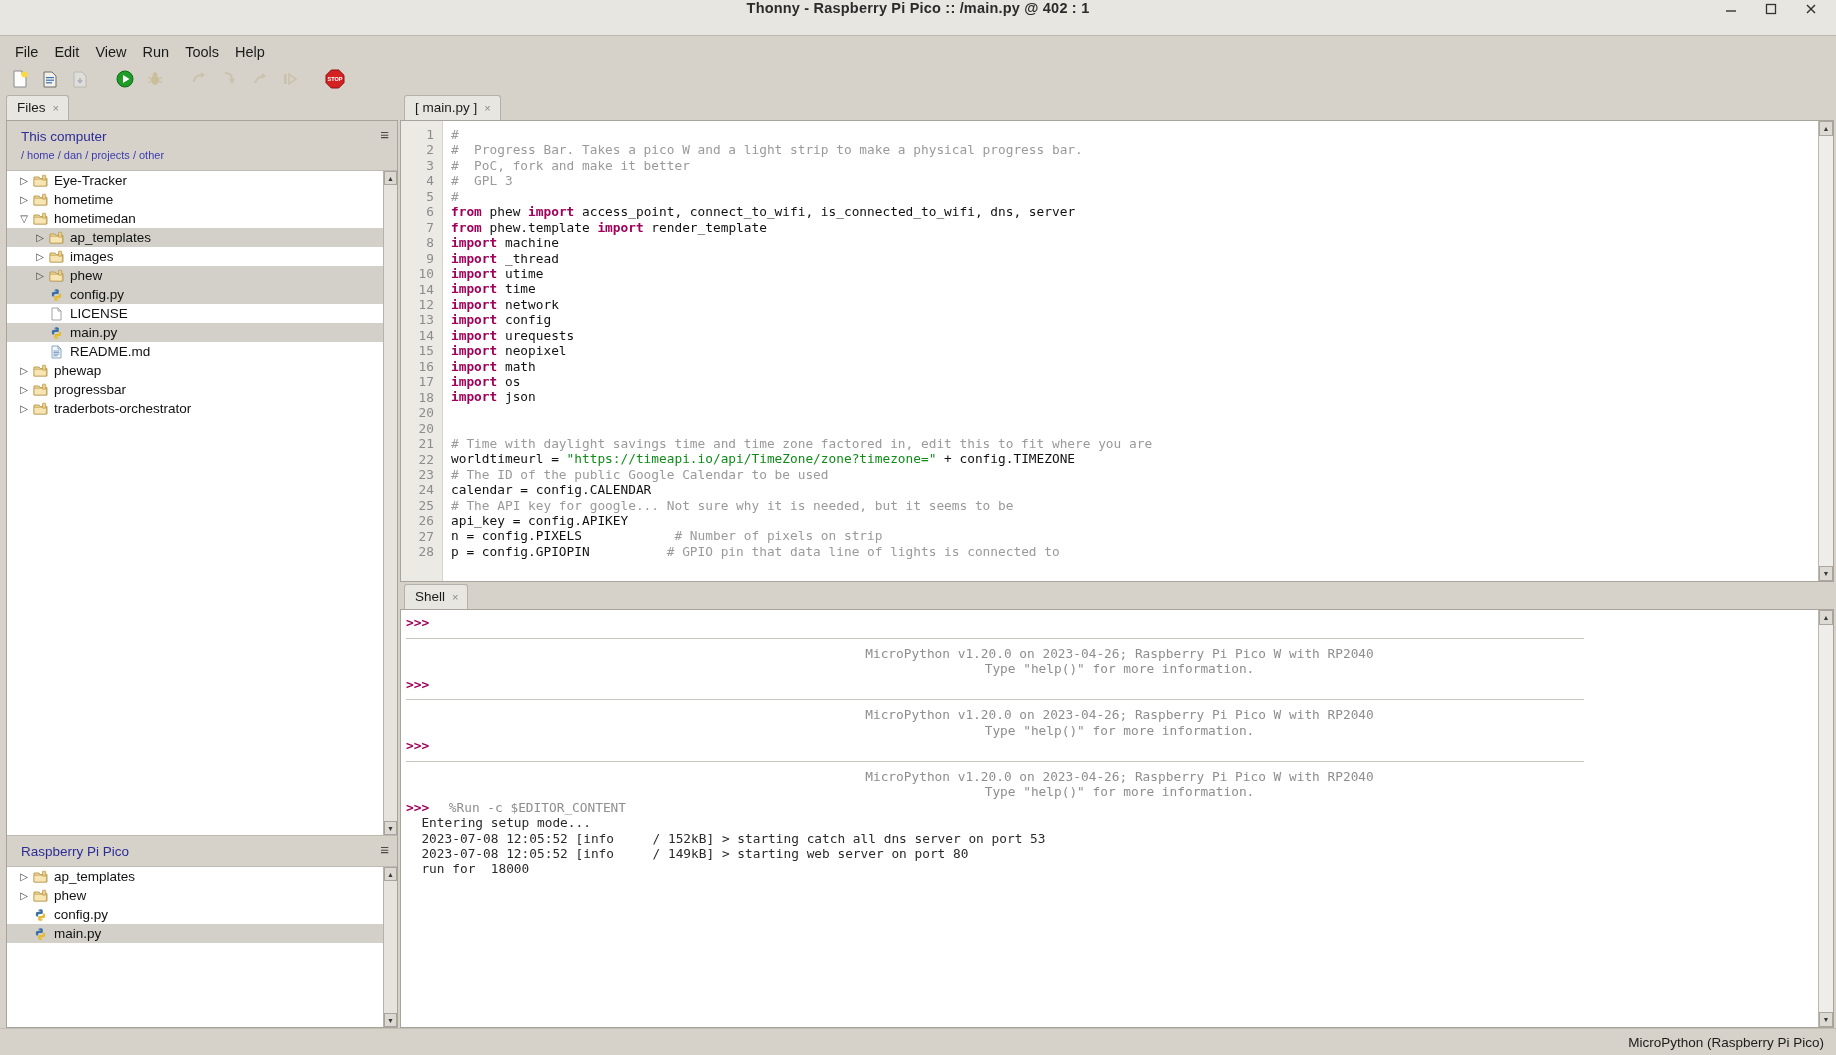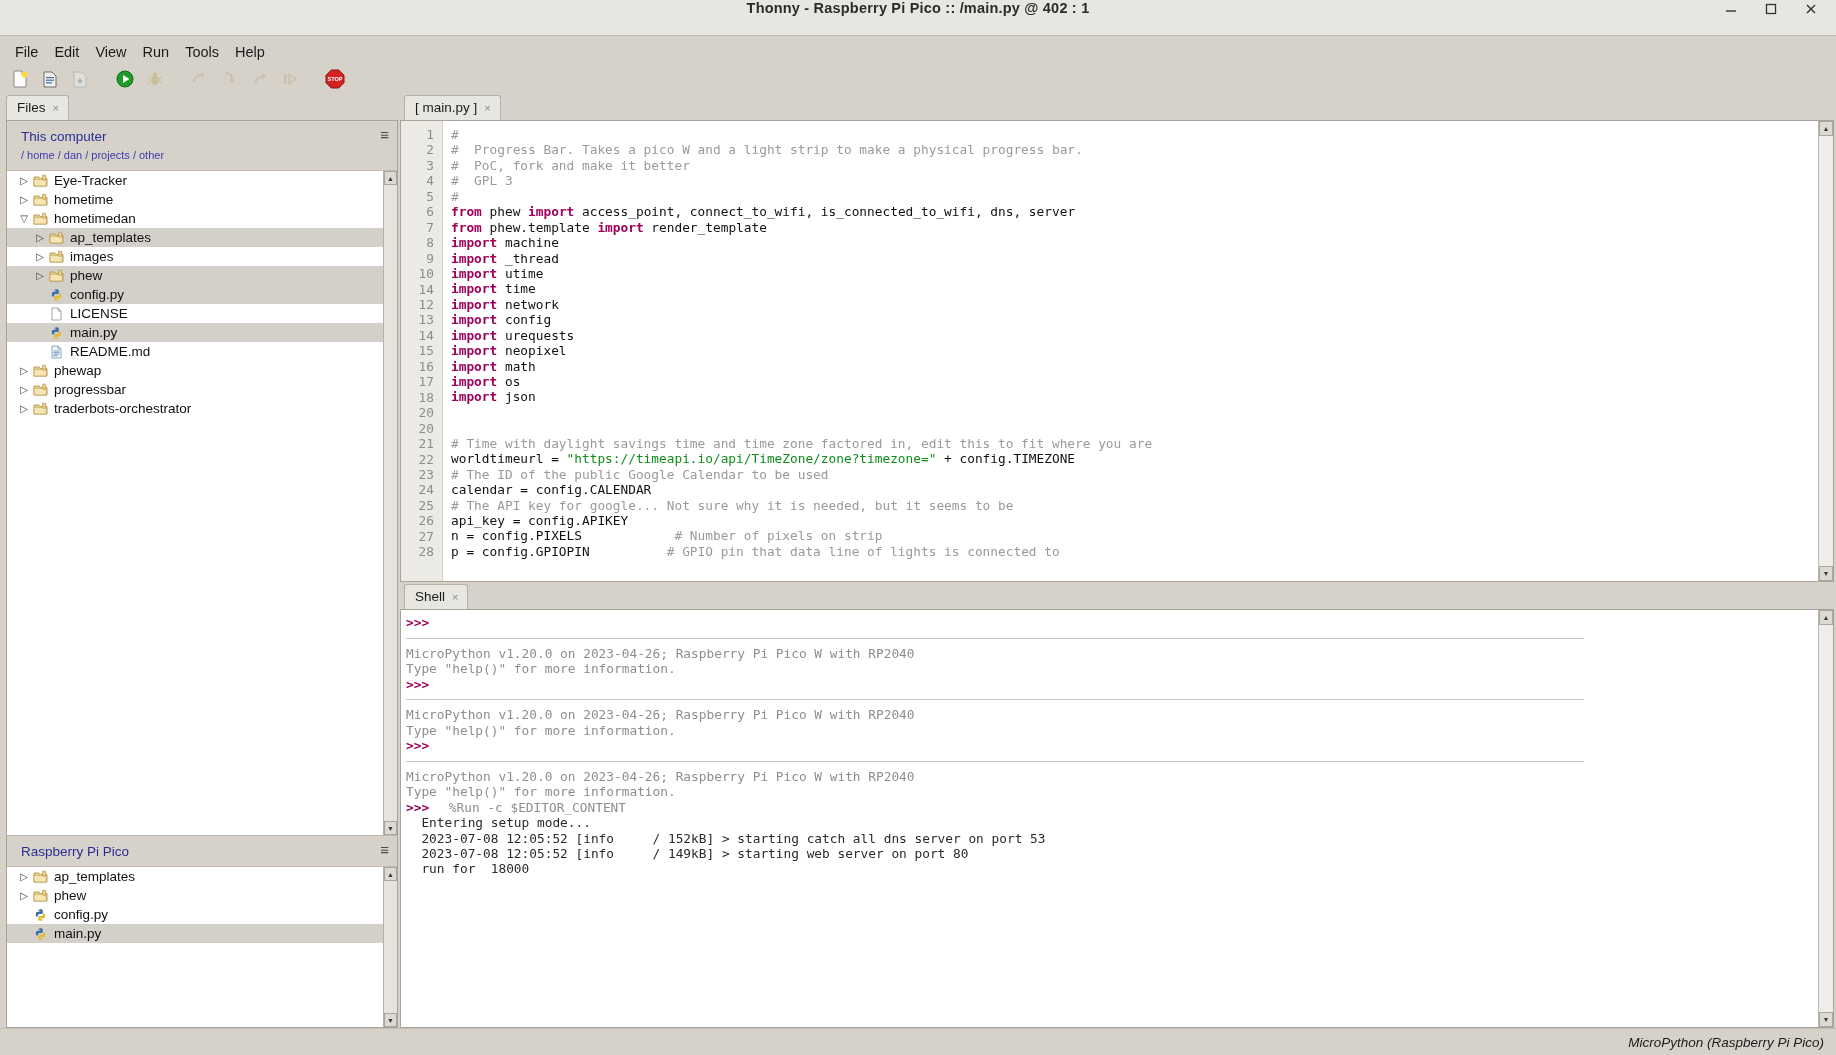--- a/index.html
+++ b/index.html
@@ -202,33 +202,33 @@
     min-height: 0;
   }
   .shellarea {
     flex: 1 1 auto; overflow: hidden;
     padding: 5px 0 0 5px;
     font-family: "DejaVu Sans Mono", monospace;
     font-size: 12.8px; line-height: 15.4px;
     white-space: pre;
   }
   .sh-prompt { color: #a0005a; font-weight: bold; }
-  .sh-out { color: #8e8e8e; }
+  .sh-out { color: #8e8e8e; text-align: center; }
   .sh-cmd { color: #8e8e8e; margin-left: 12px; }
   .sh-run { color: #2a2a2a; }
   .sh-rule { height: 15.4px; display:flex; align-items:center; }
   .sh-rule i { display:block; height:1px; background:#c9c6c0; width: 1178px; }
 
   
   .statusbar {
     height: 27px; background: #d6d2ca;
     border-top: 1px solid #c2beb6;
     display: flex; align-items: center; justify-content: flex-end;
     padding-right: 12px;
-    font-size: 13.5px; color: #1b1b1b; font-style: italic;
+    font-size: 13.5px; color: #1b1b1b;
   }
 </style>
 </head>
 <body>
 
 <div class="titlebar">
   <div class="title">Thonny  -  Raspberry Pi Pico :: /main.py  @  402 : 1</div>
   <div class="win-btns">
     <div class="win-btn">
       <svg width="14" height="14" viewBox="0 0 14 14">

